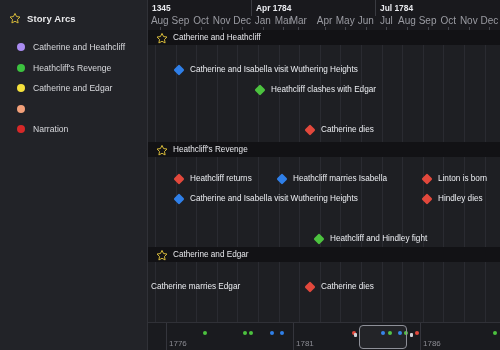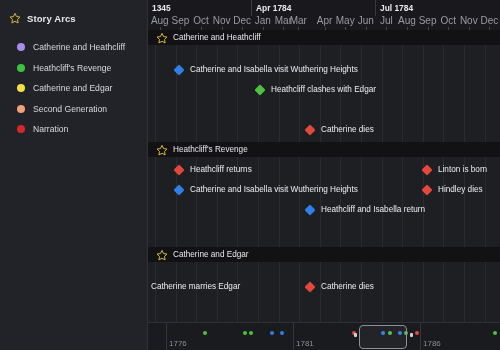--- a/index.html
+++ b/index.html
@@ -123,21 +123,20 @@
         <div class="legend-item">
           <span class="legend-dot" style="background:#3cc23f"></span>
           <span class="legend-label">Heathcliff's Revenge</span>
         </div>
         <div class="legend-item">
           <span class="legend-dot" style="background:#f5e13c"></span>
           <span class="legend-label">Catherine and Edgar</span>
         </div>
         <div class="legend-item">
           <span class="legend-dot" style="background:#f3a07a"></span>
-          <span class="legend-label">Second Generation</span>
         </div>
         <div class="legend-item">
           <span class="legend-dot" style="background:#d62828"></span>
           <span class="legend-label">Narration</span>
         </div>
       </div>
   </div>
 
   <div id="timeline">
 
@@ -214,40 +213,44 @@
         </div>
         <div class="section" style="top: 112px; height: 105px;">
           <div class="sec-head">
             <span>
               <svg class="star" viewBox="0 0 24 24" fill="none" stroke="#d6b93a" stroke-width="2" stroke-linejoin="round">
                 <polygon points="12,2.8 15.1,9.1 22,10.1 17,15 18.2,21.9 12,18.6 5.8,21.9 7,15 2,10.1 8.9,9.1"></polygon>
               </svg>
             </span>
             <span class="lbl">Heathcliff's Revenge</span>
           </div>
-          <div class="sec-body" style="top: 3px; height: 92px;">
+          <div class="sec-body" style="top: 12px; height: 92px;">
             <div class="event" style="left: 27px; top: 18px;">
               <span class="mk" style="background:#e2483c"></span>
               <span class="ev-label">Heathcliff returns</span>
+            </div>
+            <div class="event" style="left: 130px; top: 18px;">
+              <span class="mk" style="background:#2f7fe8"></span>
+              <span class="ev-label">Heathcliff marries Isabella</span>
             </div>
             <div class="event" style="left: 275px; top: 18px;">
               <span class="mk" style="background:#e2483c"></span>
               <span class="ev-label">Linton is born</span>
             </div>
             <div class="event" style="left: 27px; top: 38px;">
               <span class="mk" style="background:#2f7fe8"></span>
               <span class="ev-label">Catherine and Isabella visit Wuthering Heights</span>
             </div>
             <div class="event" style="left: 275px; top: 38px;">
               <span class="mk" style="background:#e2483c"></span>
               <span class="ev-label">Hindley dies</span>
             </div>
-            <div class="event" style="left: 158px; top: 58px;">
-              <span class="mk" style="background:#2f7fe8"></span>
-              <span class="ev-label">Heathcliff and Isabella return</span>
+            <div class="event" style="left: 167px; top: 78px;">
+              <span class="mk" style="background:#4cc23f"></span>
+              <span class="ev-label">Heathcliff and Hindley fight</span>
             </div>
           </div>
         </div>
         <div class="section" style="top: 217px; height: 75px;">
           <div class="sec-head">
             <span>
               <svg class="star" viewBox="0 0 24 24" fill="none" stroke="#d6b93a" stroke-width="2" stroke-linejoin="round">
                 <polygon points="12,2.8 15.1,9.1 22,10.1 17,15 18.2,21.9 12,18.6 5.8,21.9 7,15 2,10.1 8.9,9.1"></polygon>
               </svg>
             </span>

